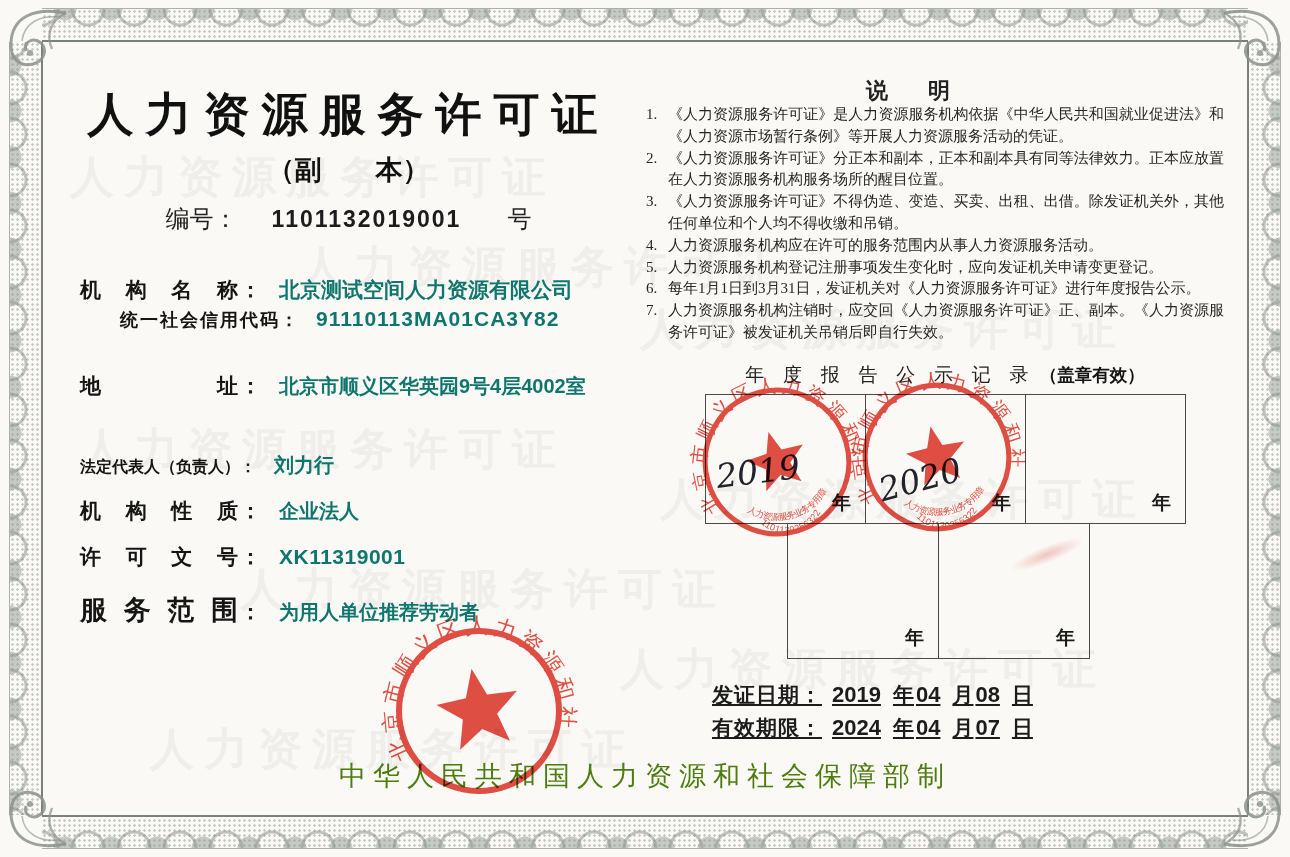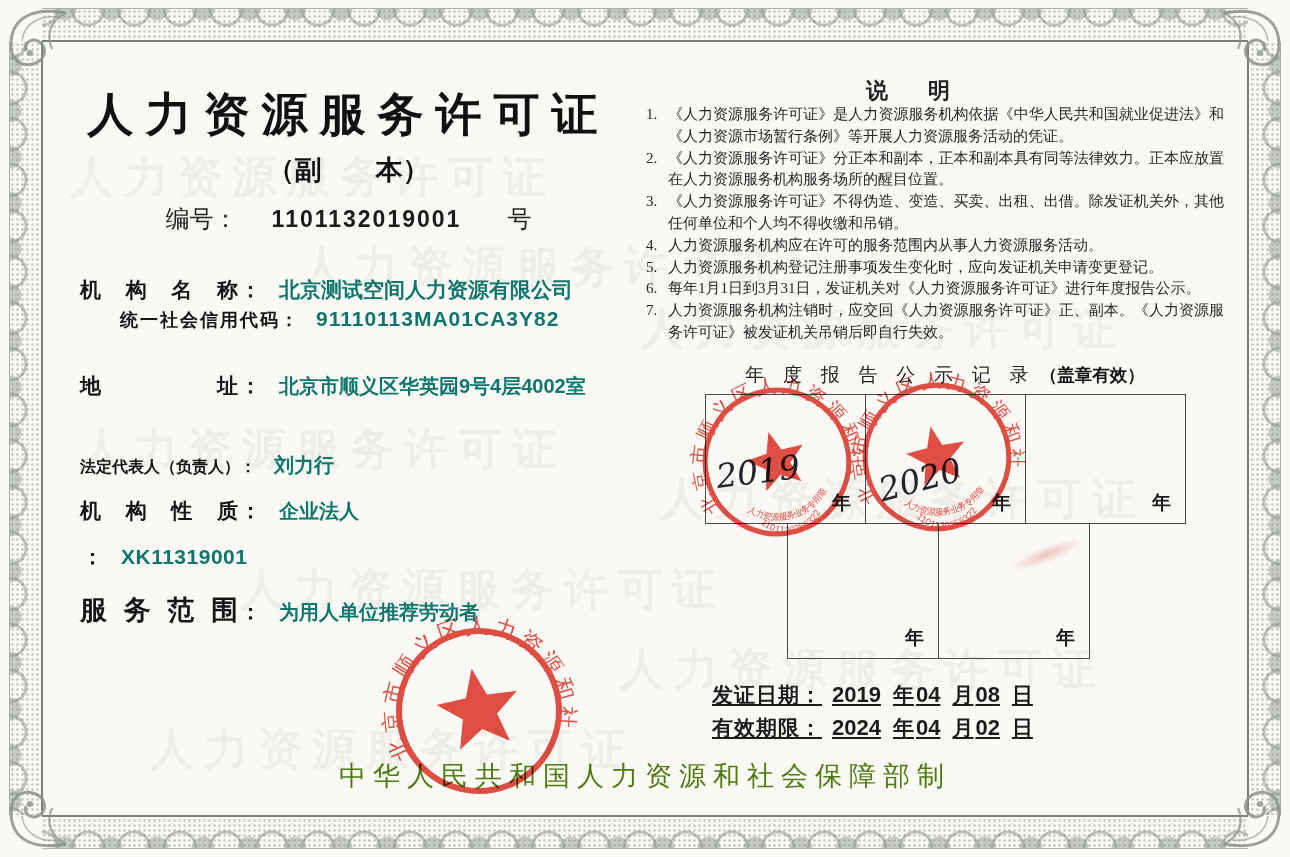--- a/index.html
+++ b/index.html
@@ -199,20 +199,21 @@
     <span class="flabel" style="font-size:16px;">法定代表人（负责人）</span>
       <span class="fcolon" style="font-size:16px;">：</span>
     <span class="fvalue" style="font-size:20px; margin-left:14px;">刘力行</span>
   </div>
   <div class="field" style="top:497px;">
     <span class="flabel" style="font-size:21px;">机构性质</span>
       <span class="fcolon" style="font-size:21px;">：</span>
     <span class="fvalue" style="font-size:20px; margin-left:14px;">企业法人</span>
   </div>
   <div class="field" style="top:543px;">
+    <span class="flabel" style="font-size:21px;">许可文号</span>
       <span class="fcolon" style="font-size:21px;">：</span>
     <span class="fvalue" style="font-size:21px; font-weight:600; letter-spacing:.5px; margin-left:14px;">XK11319001</span>
   </div>
   <div class="field" style="top:592px;">
     <span class="flabel" style="font-size:27px;">服务范围</span>
       <span class="fcolon" style="font-size:21px;">：</span>
     <span class="fvalue" style="font-size:20px; margin-left:14px;">为用人单位推荐劳动者</span>
   </div>
 
   <div class="ins-title">说明</div>
@@ -271,21 +272,21 @@
           <span>年</span>
         </div>
     </div>
   </div>
   <div class="smudge"></div>
 
   <div class="date-line" style="top:681px;">
     <span class="dlabel">发证日期：</span><span class="dnum">2019</span><span class="dunit">年</span><span class="dnum">04</span><span class="dunit">月</span><span class="dnum">08</span><span class="dunit">日</span>
   </div>
   <div class="date-line" style="top:714px;">
-    <span class="dlabel">有效期限：</span><span class="dnum">2024</span><span class="dunit">年</span><span class="dnum">04</span><span class="dunit">月</span><span class="dnum">02</span><span class="dunit">日</span>
+    <span class="dlabel">有效期限：</span><span class="dnum">2024</span><span class="dunit">年</span><span class="dnum">04</span><span class="dunit">月</span><span class="dnum">07</span><span class="dunit">日</span>
   </div>
 
   <div class="footer">中华人民共和国人力资源和社会保障部制</div>
 
   <div class="stamp" style="left:699px; top:384px; width:156px; height:156px;">
     <svg viewBox="-100 -100 200 200">
       <g transform="rotate(-16)" fill="#e0372b">
         <circle r="92" fill="none" stroke="#e0372b" stroke-width="6.5"></circle>
         <path id="r1" d="M -84 40 A 92 92 0 1 1 84 40" fill="none"></path>
         <text font-size="25" letter-spacing="1"><textPath href="#r1" startOffset="2" textLength="478" lengthAdjust="spacing">北京市顺义区人力资源和社会保障局</textPath></text>

